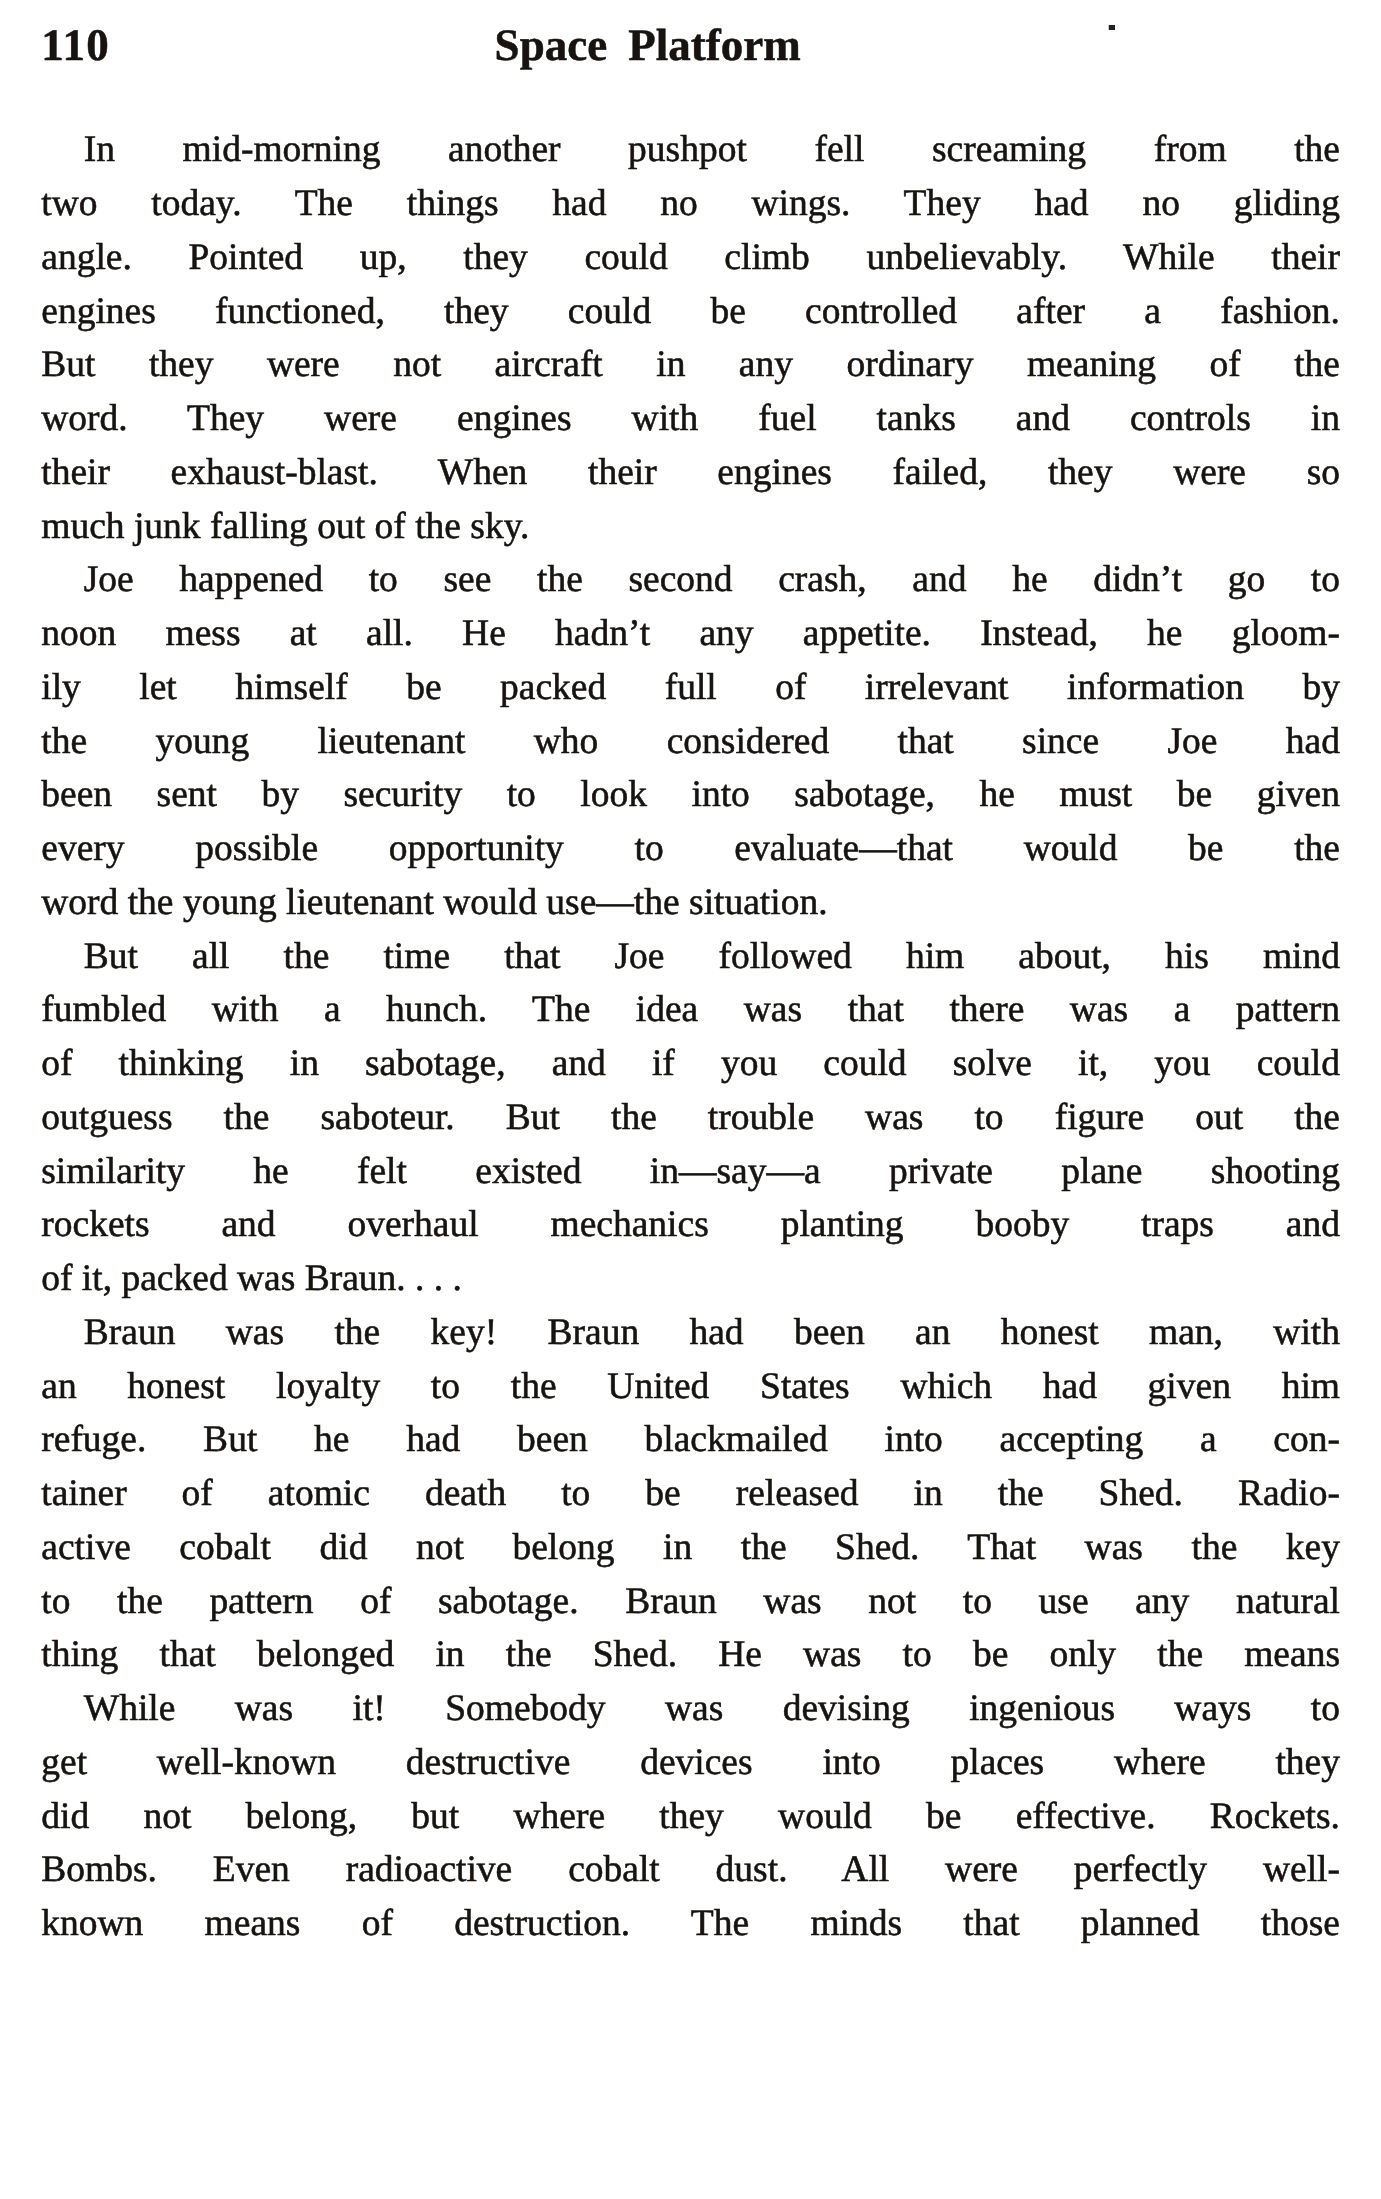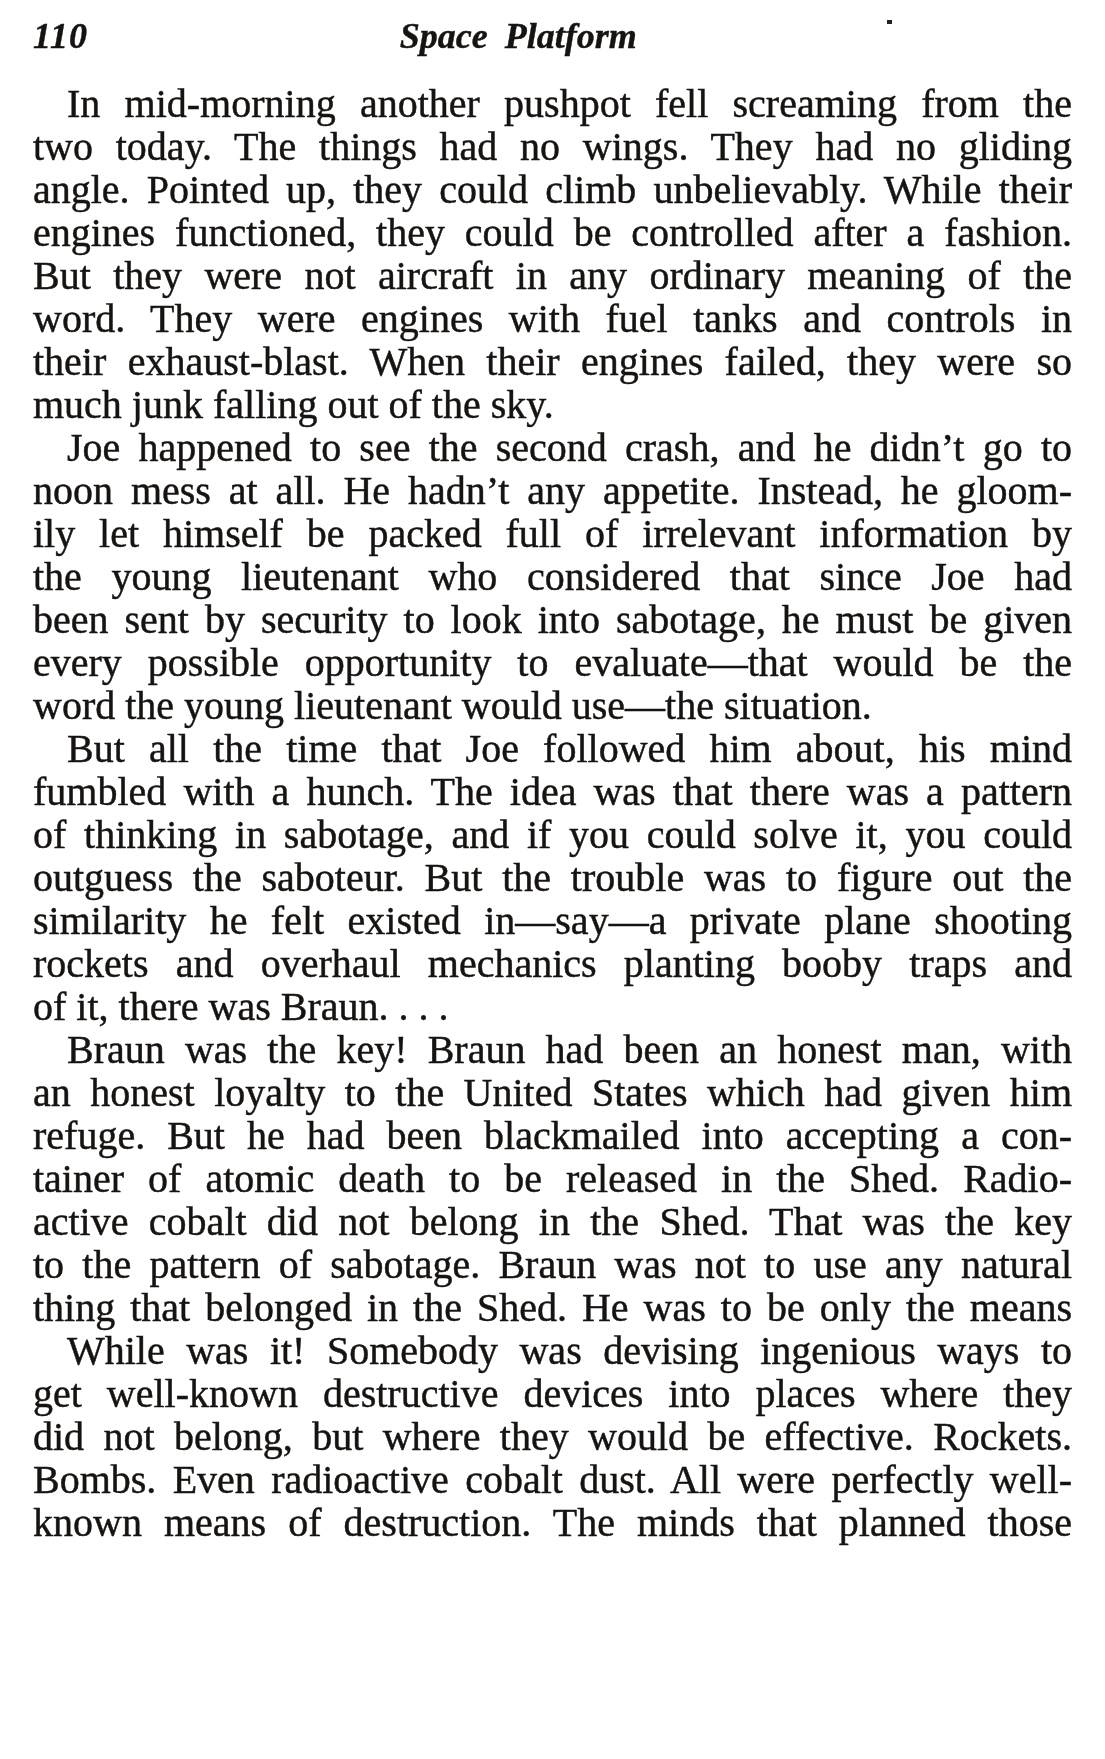--- a/index.html
+++ b/index.html
@@ -17,21 +17,20 @@
     overflow: hidden;
   }
   
   .page-header {
     position: absolute;
     top: 14px;
     left: 33px;
     right: 33px;
     height: 50px;
     font-weight: bold;
-    font-style: italic;
     font-size: 36px;
     line-height: 44px;
     -webkit-text-stroke: 0.4px currentColor;
   }
   .page-number {
     position: absolute;
     left: 0;
     top: 0;
     letter-spacing: 1px;
   }
@@ -39,24 +38,24 @@
     position: absolute;
     left: 44%;
     transform: translateX(-50%);
     top: 0;
     word-spacing: 8px;
     margin-left: 28px;
   }
   
   .body-text {
     position: absolute;
-    top: 82px;
+    top: 98px;
     left: 33px;
     width: 1039px;
-    font-size: 40px;
+    font-size: 30px;
     line-height: 43px;
     -webkit-text-stroke: 0.45px currentColor;
   }
   .paragraph { margin: 0; padding: 0; }
   .line {
     text-align: justify;
     text-align-last: justify;
     white-space: normal;
   }
   .line.first { text-indent: 34px; }
@@ -103,21 +102,21 @@
         <div class="line">every possible opportunity to evaluate—that would be the</div>
         <div class="line last">word the young lieutenant would use—the situation.</div>
       </div>
       <div class="paragraph">
         <div class="line first">But all the time that Joe followed him about, his mind</div>
         <div class="line">fumbled with a hunch. The idea was that there was a pattern</div>
         <div class="line">of thinking in sabotage, and if you could solve it, you could</div>
         <div class="line">outguess the saboteur. But the trouble was to figure out the</div>
         <div class="line">similarity he felt existed in—say—a private plane shooting</div>
         <div class="line">rockets and overhaul mechanics planting booby traps and</div>
-        <div class="line last">of it, there was Braun. . . .</div>
+        <div class="line last">of it, packed was Braun. . . .</div>
       </div>
       <div class="paragraph">
         <div class="line first">Braun was the key! Braun had been an honest man, with</div>
         <div class="line">an honest loyalty to the United States which had given him</div>
         <div class="line">refuge. But he had been blackmailed into accepting a con-</div>
         <div class="line">tainer of atomic death to be released in the Shed. Radio-</div>
         <div class="line">active cobalt did not belong in the Shed. That was the key</div>
         <div class="line">to the pattern of sabotage. Braun was not to use any natural</div>
         <div class="line">thing that belonged in the Shed. He was to be only the means</div>
       </div>

